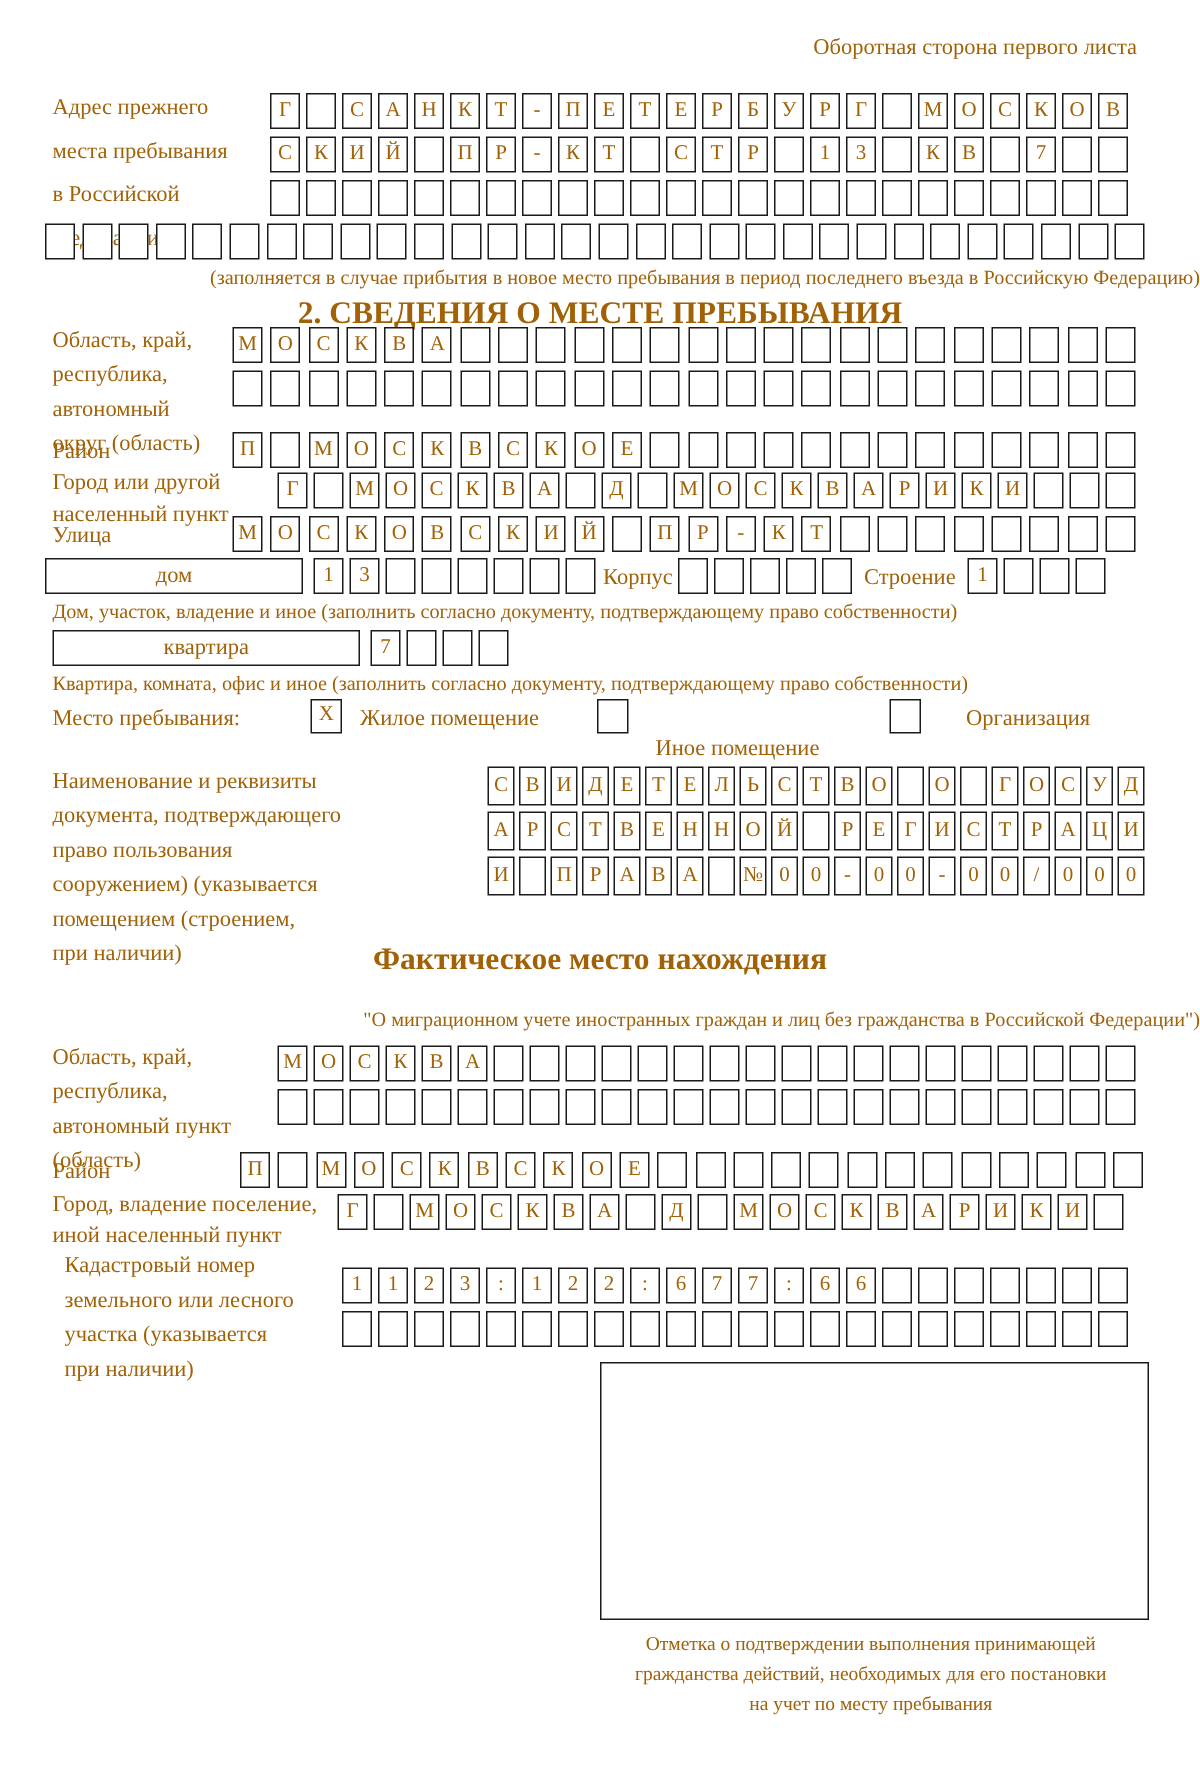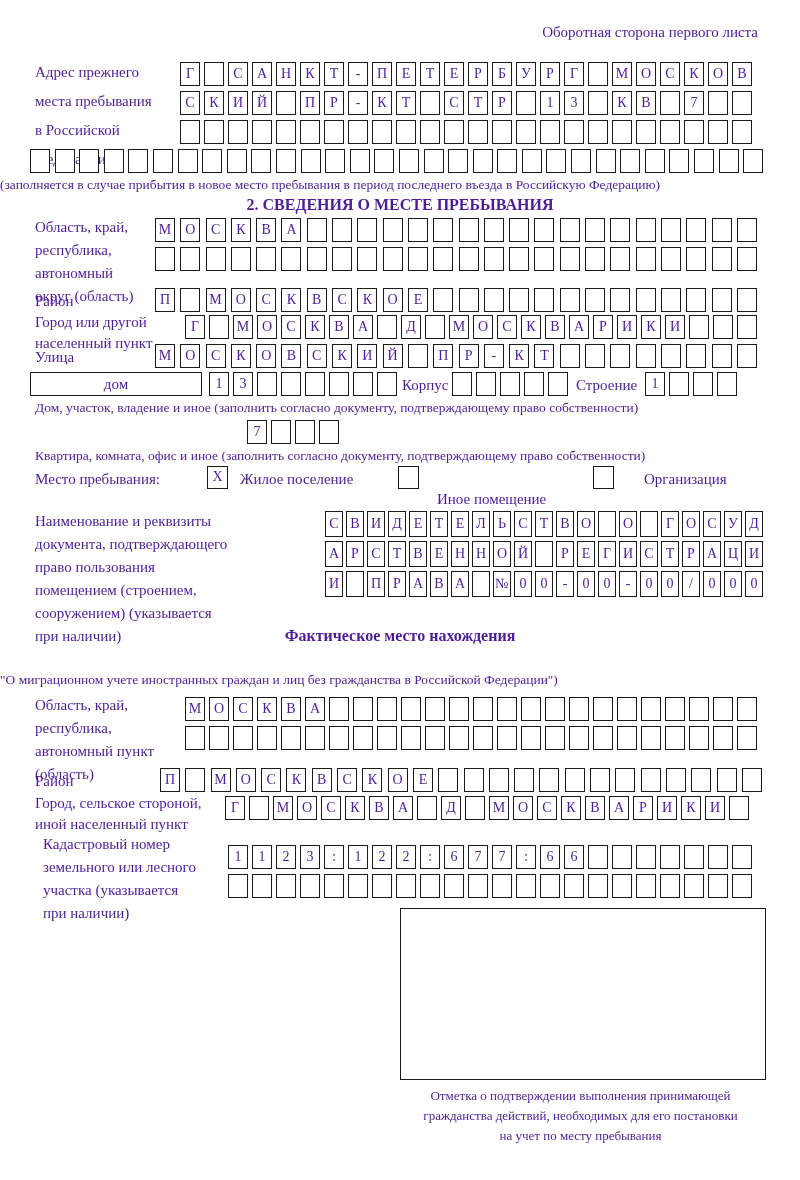--- a/index.html
+++ b/index.html
@@ -1,33 +1,33 @@
 <!DOCTYPE html>
 <html><head>
 <meta charset="utf-8">
 <style>
   html,body{margin:0;padding:0;background:#e8e8e8;}
   .page{position:relative;width:800px;height:1180px;background:#ffffff;margin:0 auto;
-        font-family:"Liberation Serif","DejaVu Serif",serif;color:#4c1d95;overflow:hidden;}
+        font-family:"Liberation Serif","DejaVu Serif",serif;color:#a16207;overflow:hidden;}
   .abs{position:absolute;}
   .cells{position:absolute;display:flex;gap:4px;}
   .cells.g53{gap:5.3px;}
   .cells.g46{gap:4.6px;}
   .cell{width:20px;height:24px;border:1.6px solid #1a1a1a;box-sizing:border-box;
         display:flex;align-items:center;justify-content:center;
         font-size:14px;line-height:1;background:#fff;}
   .cells.doc{gap:3px;}
   .cells.doc .cell{width:18px;height:26px;font-size:14px;}
   .lbl{position:absolute;font-size:15px;line-height:23px;white-space:nowrap;}
   .lbl.lh29{line-height:29px;}
   .lbl.lh21{line-height:21px;}
   .cap{position:absolute;font-size:13.5px;white-space:nowrap;}
-  .center{left:0;width:800px;text-align:left;white-space:normal;}
+  .center{left:0;width:800px;text-align:right;white-space:normal;}
   .title{position:absolute;left:0;width:800px;text-align:center;
-         font-weight:bold;font-size:16px;}
+         font-weight:bold;font-size:21px;}
   .widebox{position:absolute;height:24px;border:1.6px solid #1a1a1a;box-sizing:border-box;
            display:flex;align-items:center;justify-content:center;font-size:15px;background:#fff;}
   .cb{position:absolute;width:21px;height:23px;border:1.6px solid #1a1a1a;box-sizing:border-box;
       text-align:center;font-size:14px;line-height:20px;background:#fff;}
   .stamp{position:absolute;border:1.8px solid #1a1a1a;box-sizing:border-box;background:#fff;}
   .stampcap{position:absolute;font-size:13px;line-height:20px;text-align:center;}
 </style>
 </head>
 <body>
 
@@ -322,42 +322,43 @@
     </div>
   <div class="lbl" style="left:576px;top:374px;">Строение</div>
   <div class="cells" style="left:645px;top:372px;">
       <span class="cell">1</span>
       <span class="cell"></span>
       <span class="cell"></span>
       <span class="cell"></span>
     </div>
   <div class="cap" style="left:35px;top:400px;">Дом, участок, владение и иное (заполнить согласно документу, подтверждающему право собственности)</div>
 
+  <div class="widebox" style="left:35px;top:420px;width:205px;">квартира</div>
   <div class="cells" style="left:247px;top:420px;">
       <span class="cell">7</span>
       <span class="cell"></span>
       <span class="cell"></span>
       <span class="cell"></span>
     </div>
   <div class="cap" style="left:35px;top:448px;">Квартира, комната, офис и иное (заполнить согласно документу, подтверждающему право собственности)</div>
 
   <div class="lbl" style="left:35px;top:468px;">Место пребывания:</div>
   <div class="cb" style="left:207px;top:466px;">X</div>
-  <div class="lbl" style="left:240px;top:468px;">Жилое поселение</div>
+  <div class="lbl" style="left:240px;top:468px;">Жилое помещение</div>
   <div class="cb" style="left:398px;top:466px;"></div>
   <div class="lbl" style="left:437px;top:488px;">Иное помещение</div>
   <div class="cb" style="left:593px;top:466px;"></div>
   <div class="lbl" style="left:644px;top:468px;">Организация</div>
 
   <div class="lbl" style="left:35px;top:510px;">
     <div>Наименование и реквизиты</div>
     <div>документа, подтверждающего</div>
     <div>право пользования</div>
+    <div>сооружением) (указывается</div>
     <div>помещением (строением,</div>
-    <div>сооружением) (указывается</div>
     <div>при наличии)</div>
   </div>
   <div class="cells doc" style="left:325px;top:511px;">
       <span class="cell">С</span>
       <span class="cell">В</span>
       <span class="cell">И</span>
       <span class="cell">Д</span>
       <span class="cell">Е</span>
       <span class="cell">Т</span>
       <span class="cell">Е</span>
@@ -507,21 +508,21 @@
       <span class="cell"></span>
       <span class="cell"></span>
       <span class="cell"></span>
       <span class="cell"></span>
       <span class="cell"></span>
       <span class="cell"></span>
       <span class="cell"></span>
     </div>
 
   <div class="lbl lh21" style="left:35px;top:793px;">
-    <div>Город, сельское стороной,</div>
+    <div>Город, владение поселение,</div>
     <div>иной населенный пункт</div>
   </div>
   <div class="cells" style="left:225px;top:796px;">
       <span class="cell">Г</span>
       <span class="cell"></span>
       <span class="cell">М</span>
       <span class="cell">О</span>
       <span class="cell">С</span>
       <span class="cell">К</span>
       <span class="cell">В</span>

